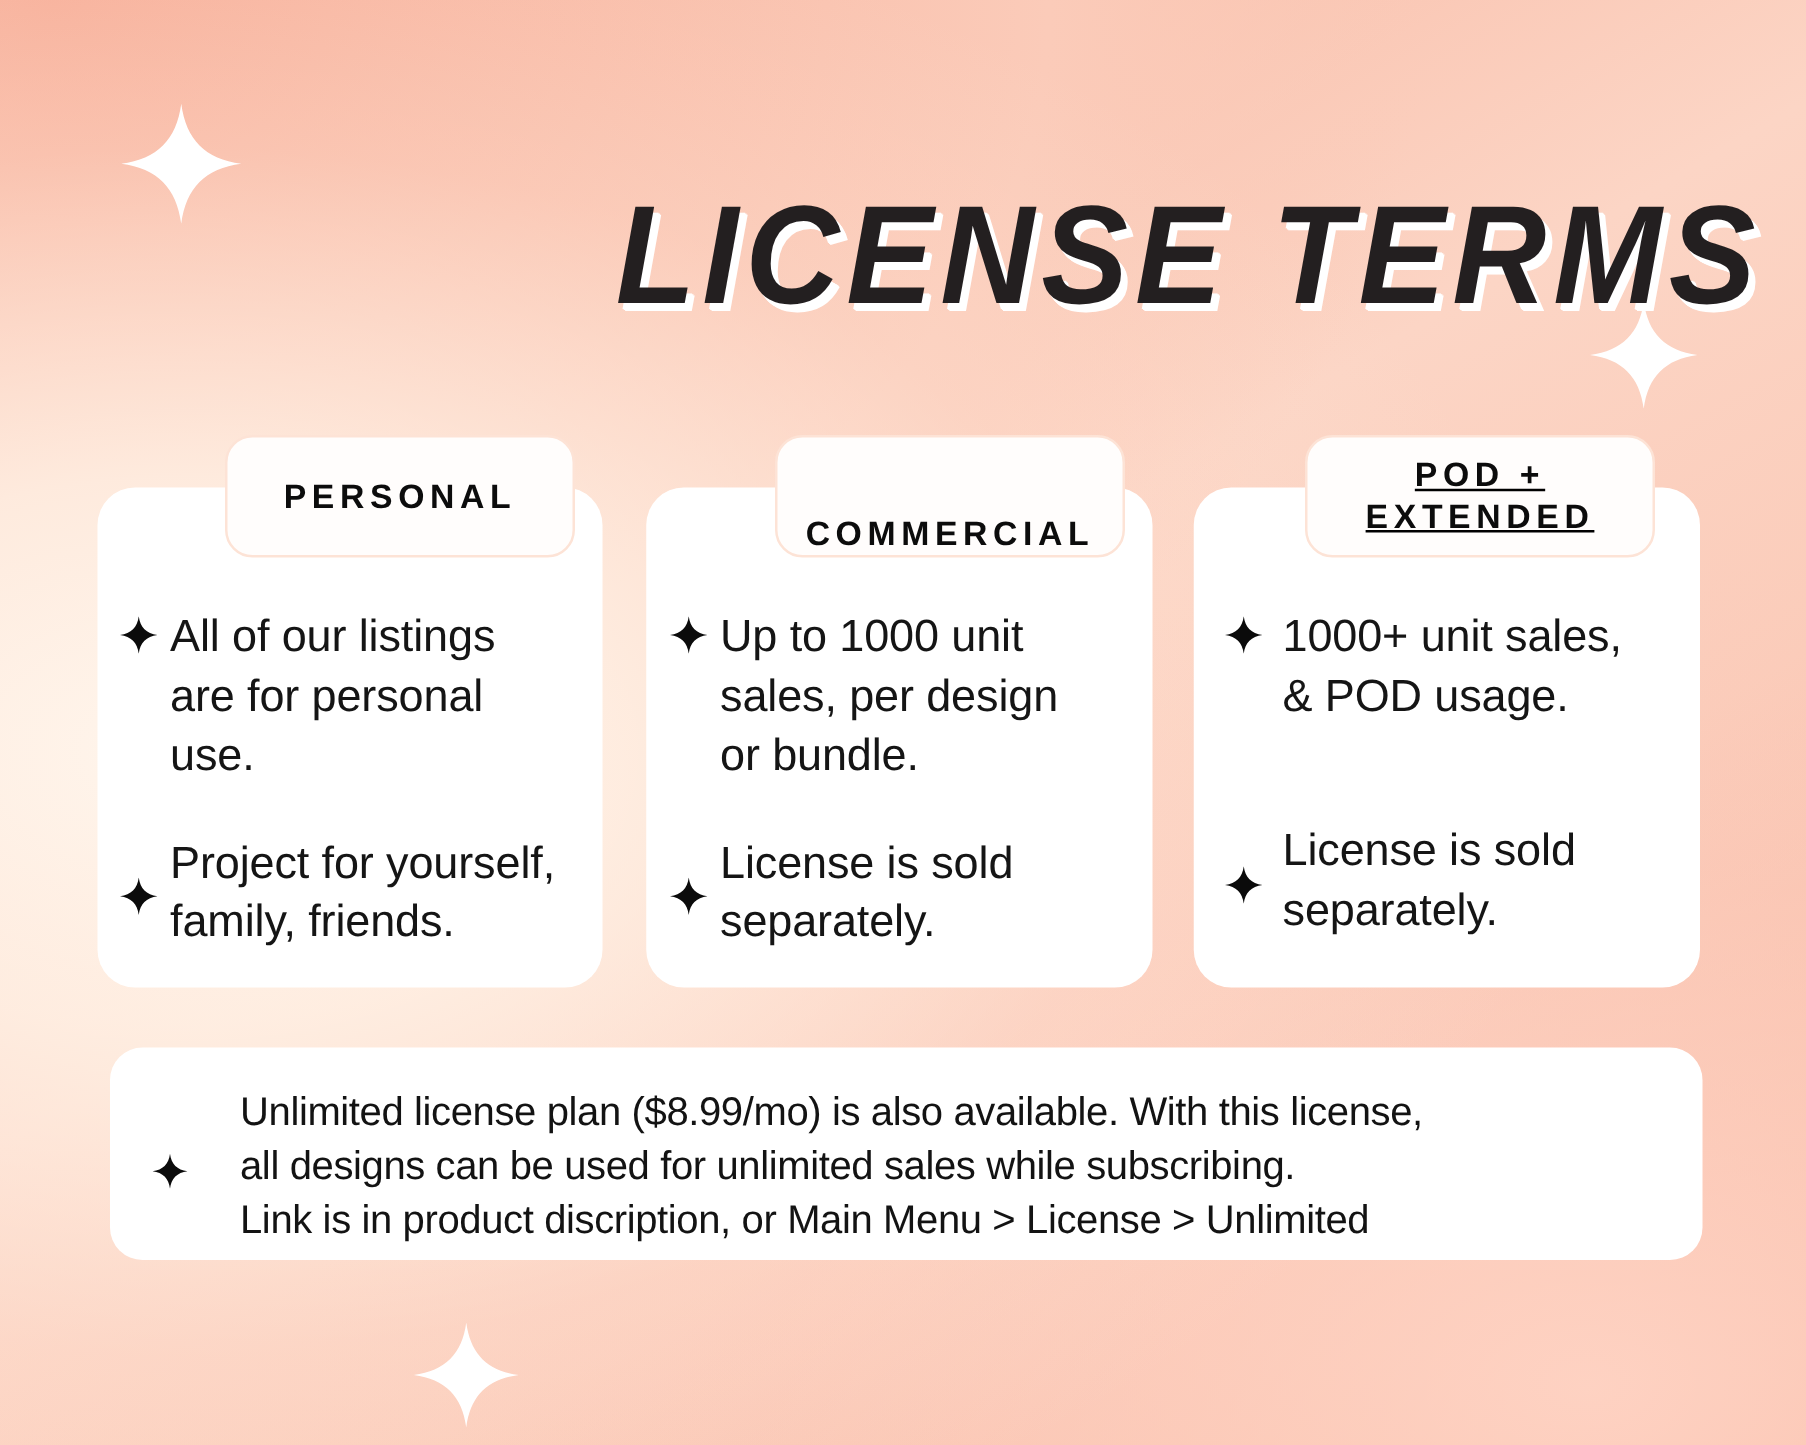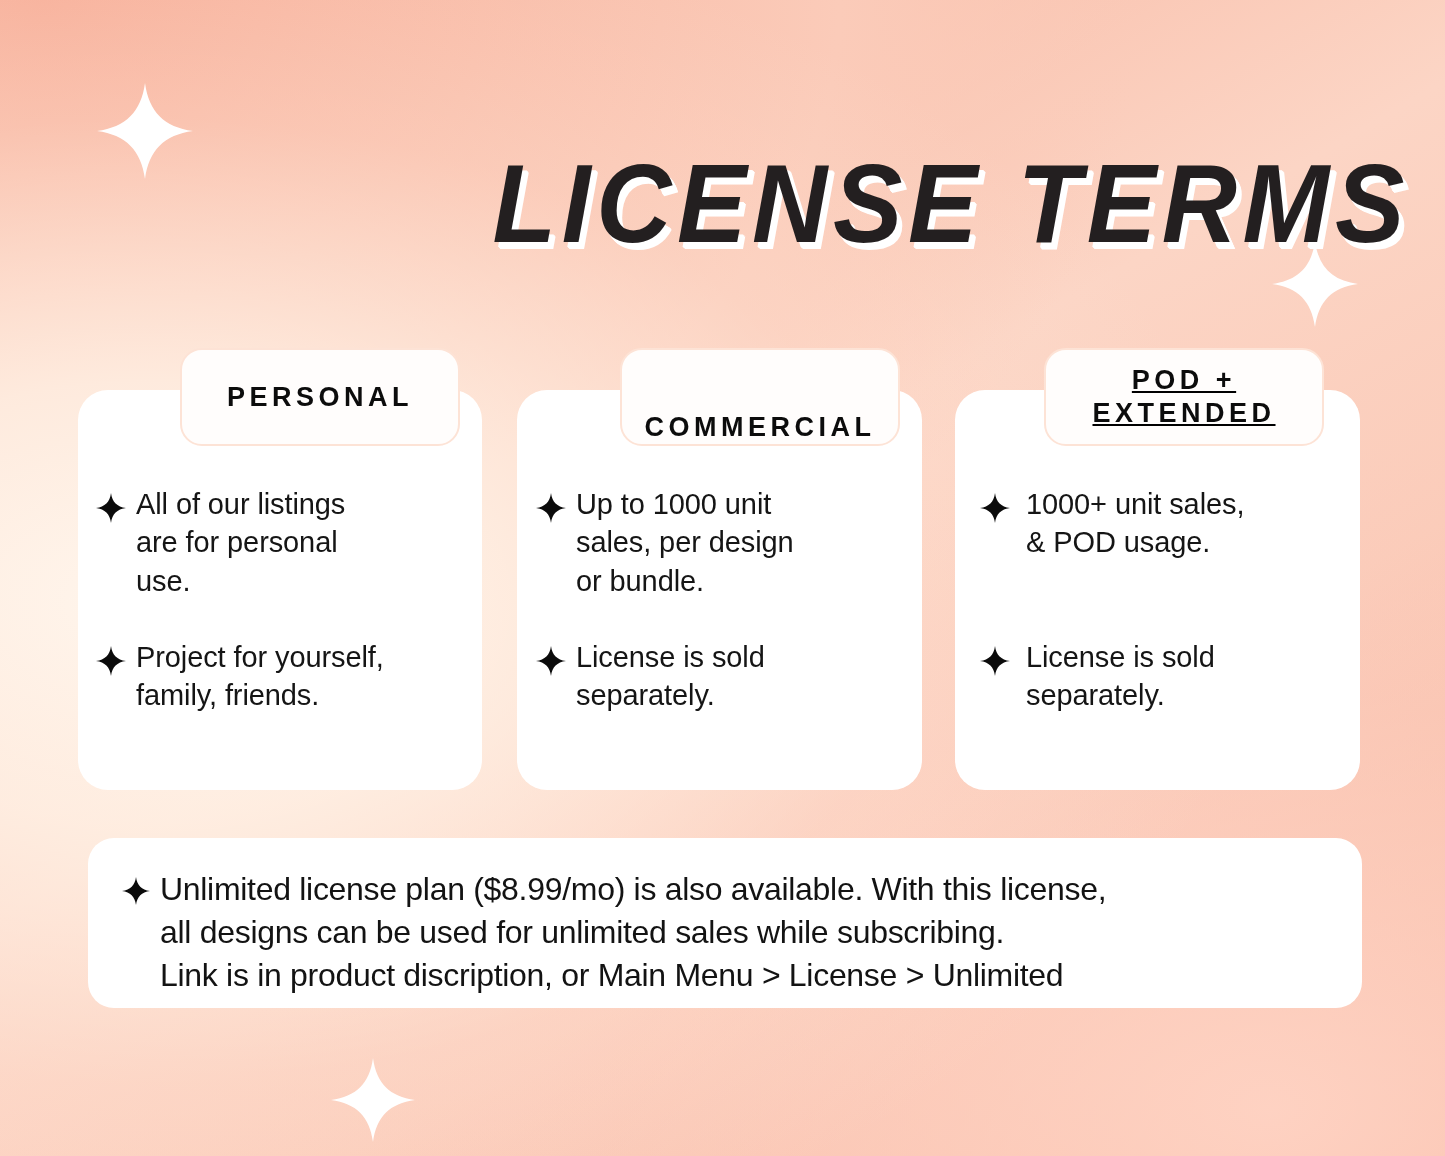--- a/index.html
+++ b/index.html
@@ -116,35 +116,35 @@
   }
   .plan-body.b1 { left: 96px;  top: 485px; width: 392px; }
   .plan-body.b2 { left: 536px; top: 485px; width: 392px; }
   .plan-body.b3 { left: 980px; top: 485px; width: 392px; }
 
   .bullet {
     display: flex;
     align-items: flex-start;
     margin-bottom: 38px;
   }
-  .bullet:last-child { margin-bottom: 0; }
+  .bullet:last-child { margin-bottom: 0; align-items: center; }
 
   .bullet .star {
     flex: 0 0 auto;
     width: 30px;
     height: 30px;
     margin-top: 8px;
     margin-right: 10px;
   }
   .bullet .star svg { display: block; width: 100%; height: 100%; }
 
   .bullet .text {
     font-family: "Liberation Sans", sans-serif;
     font-weight: 400;
-    font-size: 29px;
+    font-size: 36px;
     line-height: 1.32;
     color: #151515;
     letter-spacing: -0.1px;
     white-space: pre-line;
   }
 
   .b3 .bullet { margin-bottom: 76px; }
   .b3 .bullet .star { margin-right: 16px; }
 
   
@@ -153,22 +153,23 @@
     left: 88px;
     top: 838px;
     width: 1274px;
     height: 170px;
     background: #ffffff;
     border-radius: 26px;
     z-index: 4;
   }
   #banner .inner {
     display: flex;
-    align-items: flex-start;
+    align-items: center;
     padding: 30px 34px 0 34px;
+    gap: 32px;
   }
   #banner .star {
     flex: 0 0 auto;
     width: 28px;
     height: 28px;
     margin-top: 9px;
     margin-right: 10px;
   }
   #banner .star svg { display: block; width: 100%; height: 100%; }
   #banner .text {

